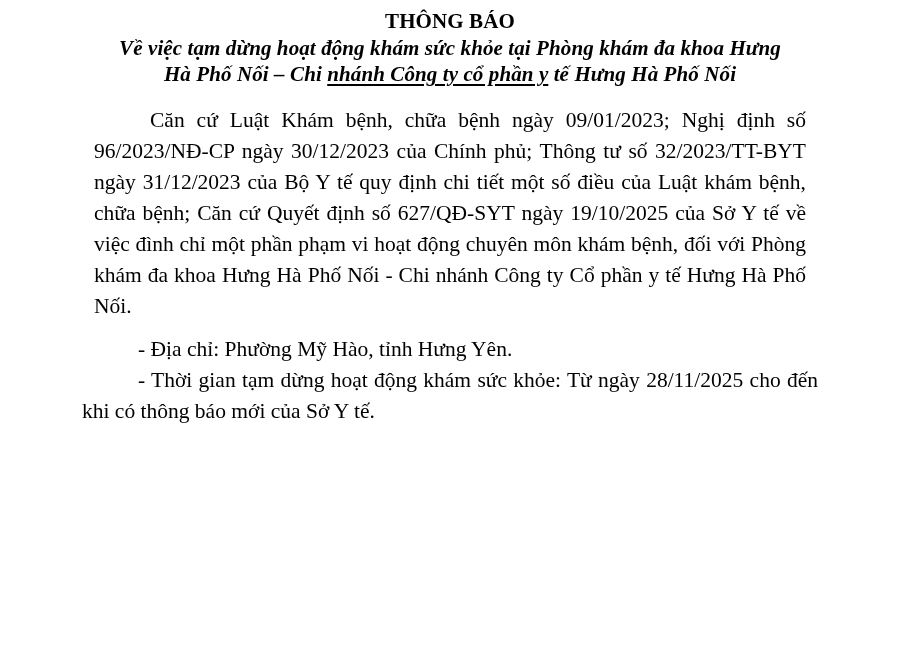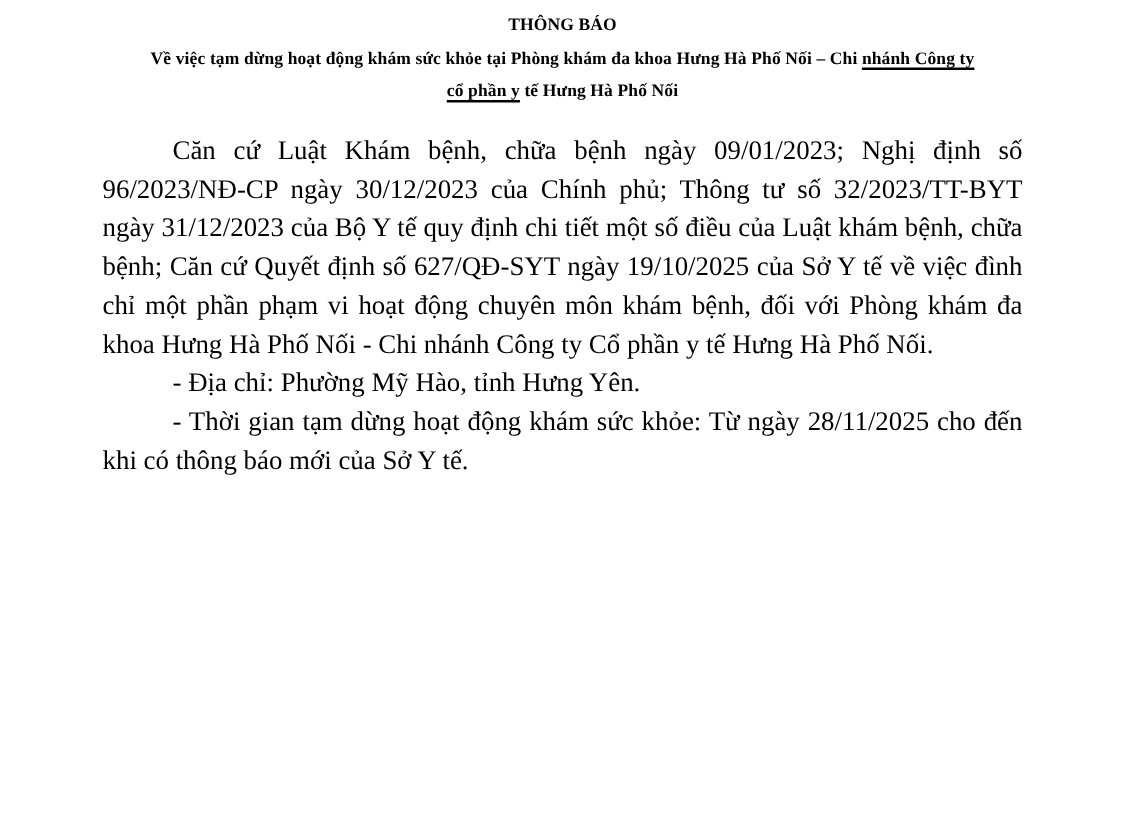--- a/index.html
+++ b/index.html
@@ -23,52 +23,53 @@
     background: #ffffff;
     overflow: hidden;
     box-sizing: border-box;
   }
 
   
   .doc-title {
     padding-top: 8px;
     text-align: center;
     font-weight: bold;
-    font-size: 14px;
+    font-size: 21px;
     line-height: 26px;
     letter-spacing: 0.1px;
   }
 
   .doc-title .title-main {
     display: block;
   }
 
   .doc-title .title-sub {
     display: block;
     padding: 0 118px;
     margin-top: 1px;
+    font-style: italic;
   }
 
   
   .doc-title .title-sub .ul-run {
     text-decoration: underline;
     text-decoration-thickness: 1.5px;
     text-underline-offset: 3px;
   }
 
   
   .doc-body {
     margin: 0;
     padding: 0 82px;
     font-size: 21.5px;
     line-height: 31px;
   }
 
   p.para {
-    margin: 0;
+    margin: 12px;
     text-align: justify;
     text-justify: inter-word;
     text-indent: 56px;
   }
 
   p.para.first {
     margin-top: 18px;
   }
 
   p.para.gap {

